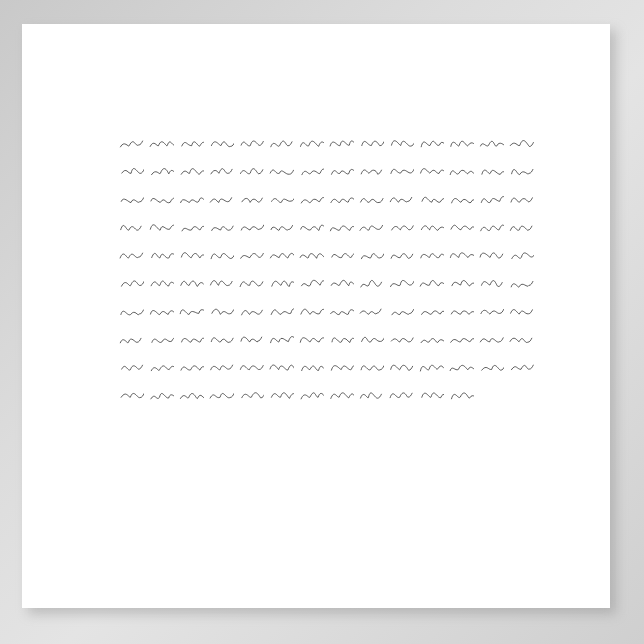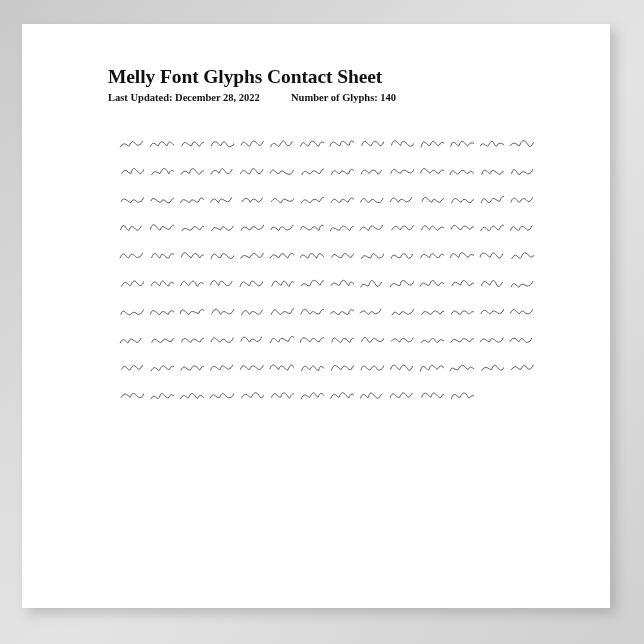--- a/index.html
+++ b/index.html
@@ -98,26 +98,20 @@
   .glyph-cell svg { display: block; }
 </style>
 </head>
 <body>
 
 <div id="backdrop"></div>
 <div id="poster-shadow"></div>
 
 <div id="poster">
   <div id="sheet">
-    <div id="title">Melly Font Glyphs Contact Sheet</div>
-    <div id="meta">
-      <span>Last Updated: December 28, 2022</span>
-      <span class="gap"></span>
-      <span>Number of Glyphs: 140</span>
-    </div>
     <div id="glyph-grid">
         <div class="glyph-row">
           <div class="glyph-cell" title="aa">
             <svg width="26" height="20" viewBox="0 0 26 20">
               <path d="M2.4 14.9 C6.4 7.6 10.3 15.6 11.2 13.7 C16.0 4.1 17.3 15.3 20.6 13.0 c2 0 3 -2 4 -4" fill="none" stroke="#1a1a1a" stroke-width="0.7" stroke-linecap="round"></path>
             </svg>
           </div>
           <div class="glyph-cell" title="ab">
             <svg width="26" height="20" viewBox="0 0 26 20">
               <path d="M2.1 14.5 C5.9 6.9 8.6 14.6 10.5 13.7 C14.1 4.0 18.3 15.7 19.3 13.5 C22.3 4.5 24.4 15.5 28.7 13.8 c2 0 3 -2 4 -4" fill="none" stroke="#1a1a1a" stroke-width="0.7" stroke-linecap="round"></path>

